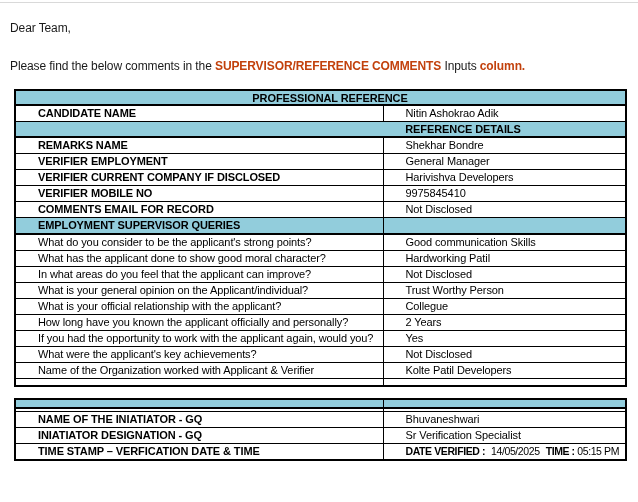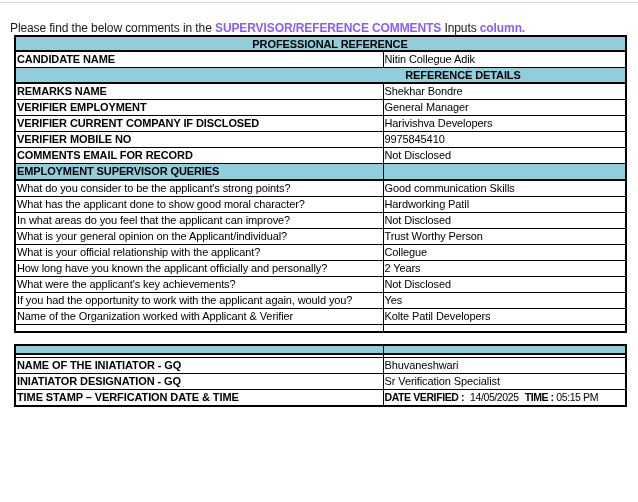--- a/index.html
+++ b/index.html
@@ -1,61 +1,62 @@
 <!DOCTYPE html>
 <html><head>
 <meta charset="utf-8">
 <style>
   * { margin:0; padding:0; box-sizing:border-box; }
   html,body { width:638px; height:502px; background:#ffffff; overflow:hidden;
               font-family:"Liberation Sans","DejaVu Sans",sans-serif; color:#000; }
   .topline { height:1px; background:#d9d9d9; margin-top:2px; }
   .intro { margin:18px 0 0 10px; font-size:12px; letter-spacing:-0.1px; color:#1a1a1a; }
   .intro p.greet { margin-bottom:24px; }
-  .intro b { font-weight:700; color:#8b5cf6; }
+  .intro b { font-weight:700; color:#c2410c; }
   .tbl { border-collapse:collapse; table-layout:fixed; width:611px; margin-left:14px;
          border:2px solid #000; }
   .tbl td { border:1px solid #000; height:15px; line-height:15px; font-size:11px;
-            letter-spacing:-0.1px; padding:0 2px 0 1px; white-space:nowrap; overflow:hidden; }
+            letter-spacing:-0.1px; padding:0 2px 0 22px; white-space:nowrap; overflow:hidden; }
   .tbl td.b, .b { font-weight:700; }
   tr.teal td { background:#92CDDC; border-bottom-width:2px; }
   td.merged { position:relative; padding:0; }
   td.merged .float { position:absolute; top:50%; transform:translate(-50%,-50%);
                      font-weight:700; white-space:nowrap; }
-  #t1 { }
+  #t1 { margin-top:16px; }
   tr.empty-row td { height:8px; }
   .gap { height:11px; }
   #t2 tr.teal td { height:9px; }
   #t2 tr.thin td { height:3px; }
   td.stamp { font-size:10.5px; letter-spacing:-0.4px; }
   td.stamp .sep { display:inline-block; width:6px; }
 </style>
 </head>
 <body>
 
 <div class="topline"></div>
 
 <div class="intro">
+  <p class="greet">Dear Team,</p>
   <p><span>Please find the below comments in the </span><b>SUPERVISOR/REFERENCE COMMENTS</b><span> Inputs </span><b>column.</b></p>
 </div>
 
 <table id="t1" class="tbl">
   <colgroup>
       <col style="width:368px">
       <col style="width:243px">
     </colgroup>
   <tbody>
       <tr class="teal">
     <td colspan="2" class="merged">
       <span class="float" style="left:314px">PROFESSIONAL REFERENCE</span>
     </td>
   </tr>
   <tr>
     <td class="b">CANDIDATE  NAME</td>
-    <td>Nitin Collegue Adik</td>
+    <td>Nitin Ashokrao Adik</td>
   </tr>
   <tr class="teal">
     <td colspan="2" class="merged">
       <span class="float" style="left:447px">REFERENCE DETAILS</span>
     </td>
   </tr>
   <tr>
     <td class="b">REMARKS NAME</td>
     <td>Shekhar Bondre</td>
   </tr>
@@ -97,26 +98,26 @@
   </tr>
   <tr>
     <td>What is your official relationship with the applicant?</td>
     <td>Collegue</td>
   </tr>
   <tr>
     <td>How long have you known the applicant officially and personally?</td>
     <td>2 Years</td>
   </tr>
   <tr>
+    <td>If you had the opportunity to work with the applicant again, would you?</td>
+    <td>Yes</td>
+  </tr>
+  <tr>
     <td>What were the applicant's key achievements?</td>
     <td>Not Disclosed</td>
-  </tr>
-  <tr>
-    <td>If you had the opportunity to work with the applicant again, would you?</td>
-    <td>Yes</td>
   </tr>
   <tr>
     <td>Name of the Organization worked with Applicant &amp; Verifier</td>
     <td>Kolte Patil Developers</td>
   </tr>
   <tr class="empty-row">
     <td></td>
     <td></td>
   </tr>
 </tbody>

